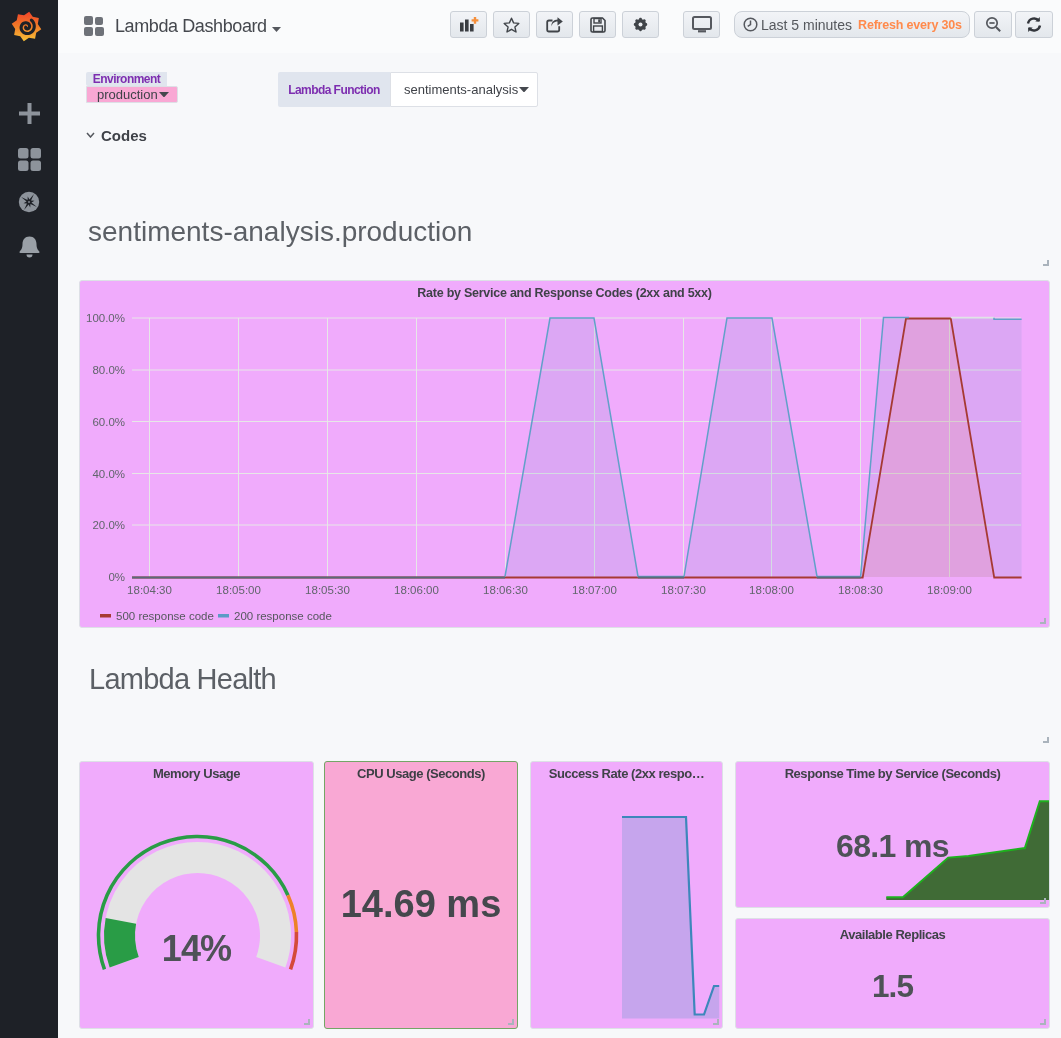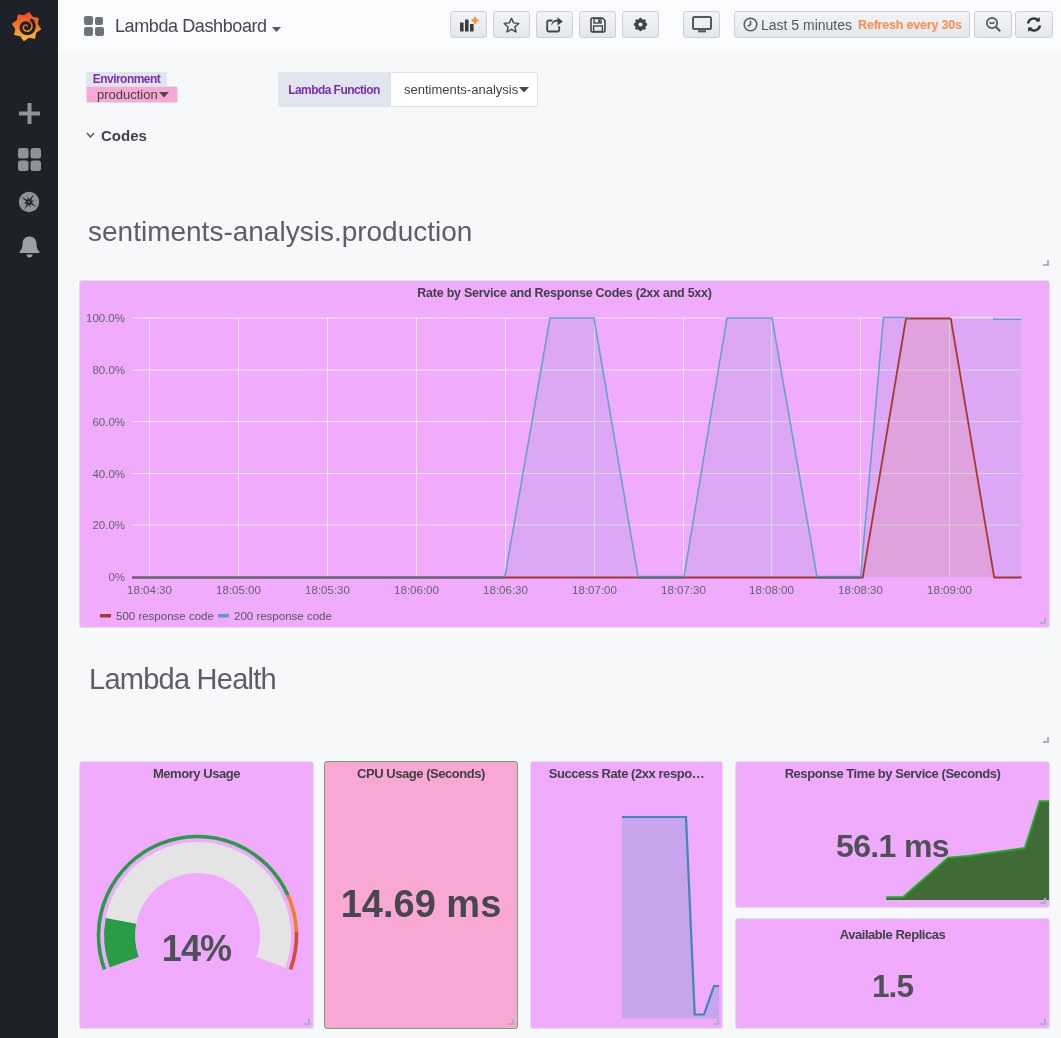--- a/index.html
+++ b/index.html
@@ -102,21 +102,21 @@
     </g>
   </svg>
 </div>
 <div class="navbtn" style="left:683px;width:37px;">
   <svg width="20" height="17" viewBox="0 0 20 17">
     <rect x="1" y="1" width="18" height="12" rx="1.5" fill="none" stroke="#55585e" stroke-width="2"></rect>
     <rect x="6" y="14.2" width="8" height="2.2" fill="#55585e"></rect>
   </svg>
 </div>
 
-<div class="navbtn" style="left:734px;width:236px;justify-content:flex-start;padding-left:8px;white-space:nowrap;">
+<div class="navbtn" style="left:734px;width:236px;justify-content:flex-start;padding-left:8px;white-space:nowrap;border-radius:8px;">
   <svg width="15" height="15" viewBox="0 0 15 15" style="margin-right:3px;flex:none;">
     <circle cx="7.5" cy="7.5" r="6.3" fill="none" stroke="#55585e" stroke-width="1.5"></circle>
     <path d="M7.5 3.5 v4.2 l-2.8 1.7" fill="none" stroke="#55585e" stroke-width="1.5"></path>
   </svg>
   <span style="font-size:14px;color:#55585d;">Last 5 minutes</span>
   <span style="font-size:12.5px;letter-spacing:-0.2px;color:#ff8a4c;font-weight:700;margin-left:6px;">Refresh every 30s</span>
 </div>
 <div class="navbtn" style="left:974px;width:38px;">
   <svg width="17" height="17" viewBox="0 0 17 17">
     <circle cx="7" cy="7" r="5.2" fill="none" stroke="#55585e" stroke-width="1.7"></circle>
@@ -254,21 +254,21 @@
   </svg>
   <div class="corner"></div>
 </div>
 
 <div class="panel" style="left:735px;top:761px;width:315px;height:147px;padding-left:20px;">
   <div class="ptitle">Response Time by Service (Seconds)</div>
   <svg class="abs" style="left:0;top:0;" width="313" height="145" viewBox="0 0 313 145">
     <path d="M150.3 138 L150.3 135.3 L166.9 135.3 L212.2 95.6 L232.5 94 L287.2 86.2 L288.8 86.2 L303.8 39.3 L313.8 39.3 L313.8 138 Z" fill="#406b36"></path>
     <path d="M150.3 135.3 L166.9 135.3 L212.2 95.6 L232.5 94 L287.2 86.2 L288.8 86.2 L303.8 39.3 L313.8 39.3" fill="none" stroke="#1eb11e" stroke-width="2"></path>
   </svg>
-  <div class="bigval" style="top:66px;font-size:32px;letter-spacing:-0.65px;">56.1 ms</div>
+  <div class="bigval" style="top:66px;font-size:32px;letter-spacing:-0.65px;">68.1 ms</div>
   <div class="corner"></div>
 </div>
 
 <div class="panel" style="left:735px;top:918px;width:315px;height:111px;">
   <div class="ptitle" style="top:8px;">Available Replicas</div>
   <div class="bigval" style="top:49px;font-size:31.5px;letter-spacing:-0.9px;">1.5</div>
   <div class="corner"></div>
 </div>
 
 </body></html>

